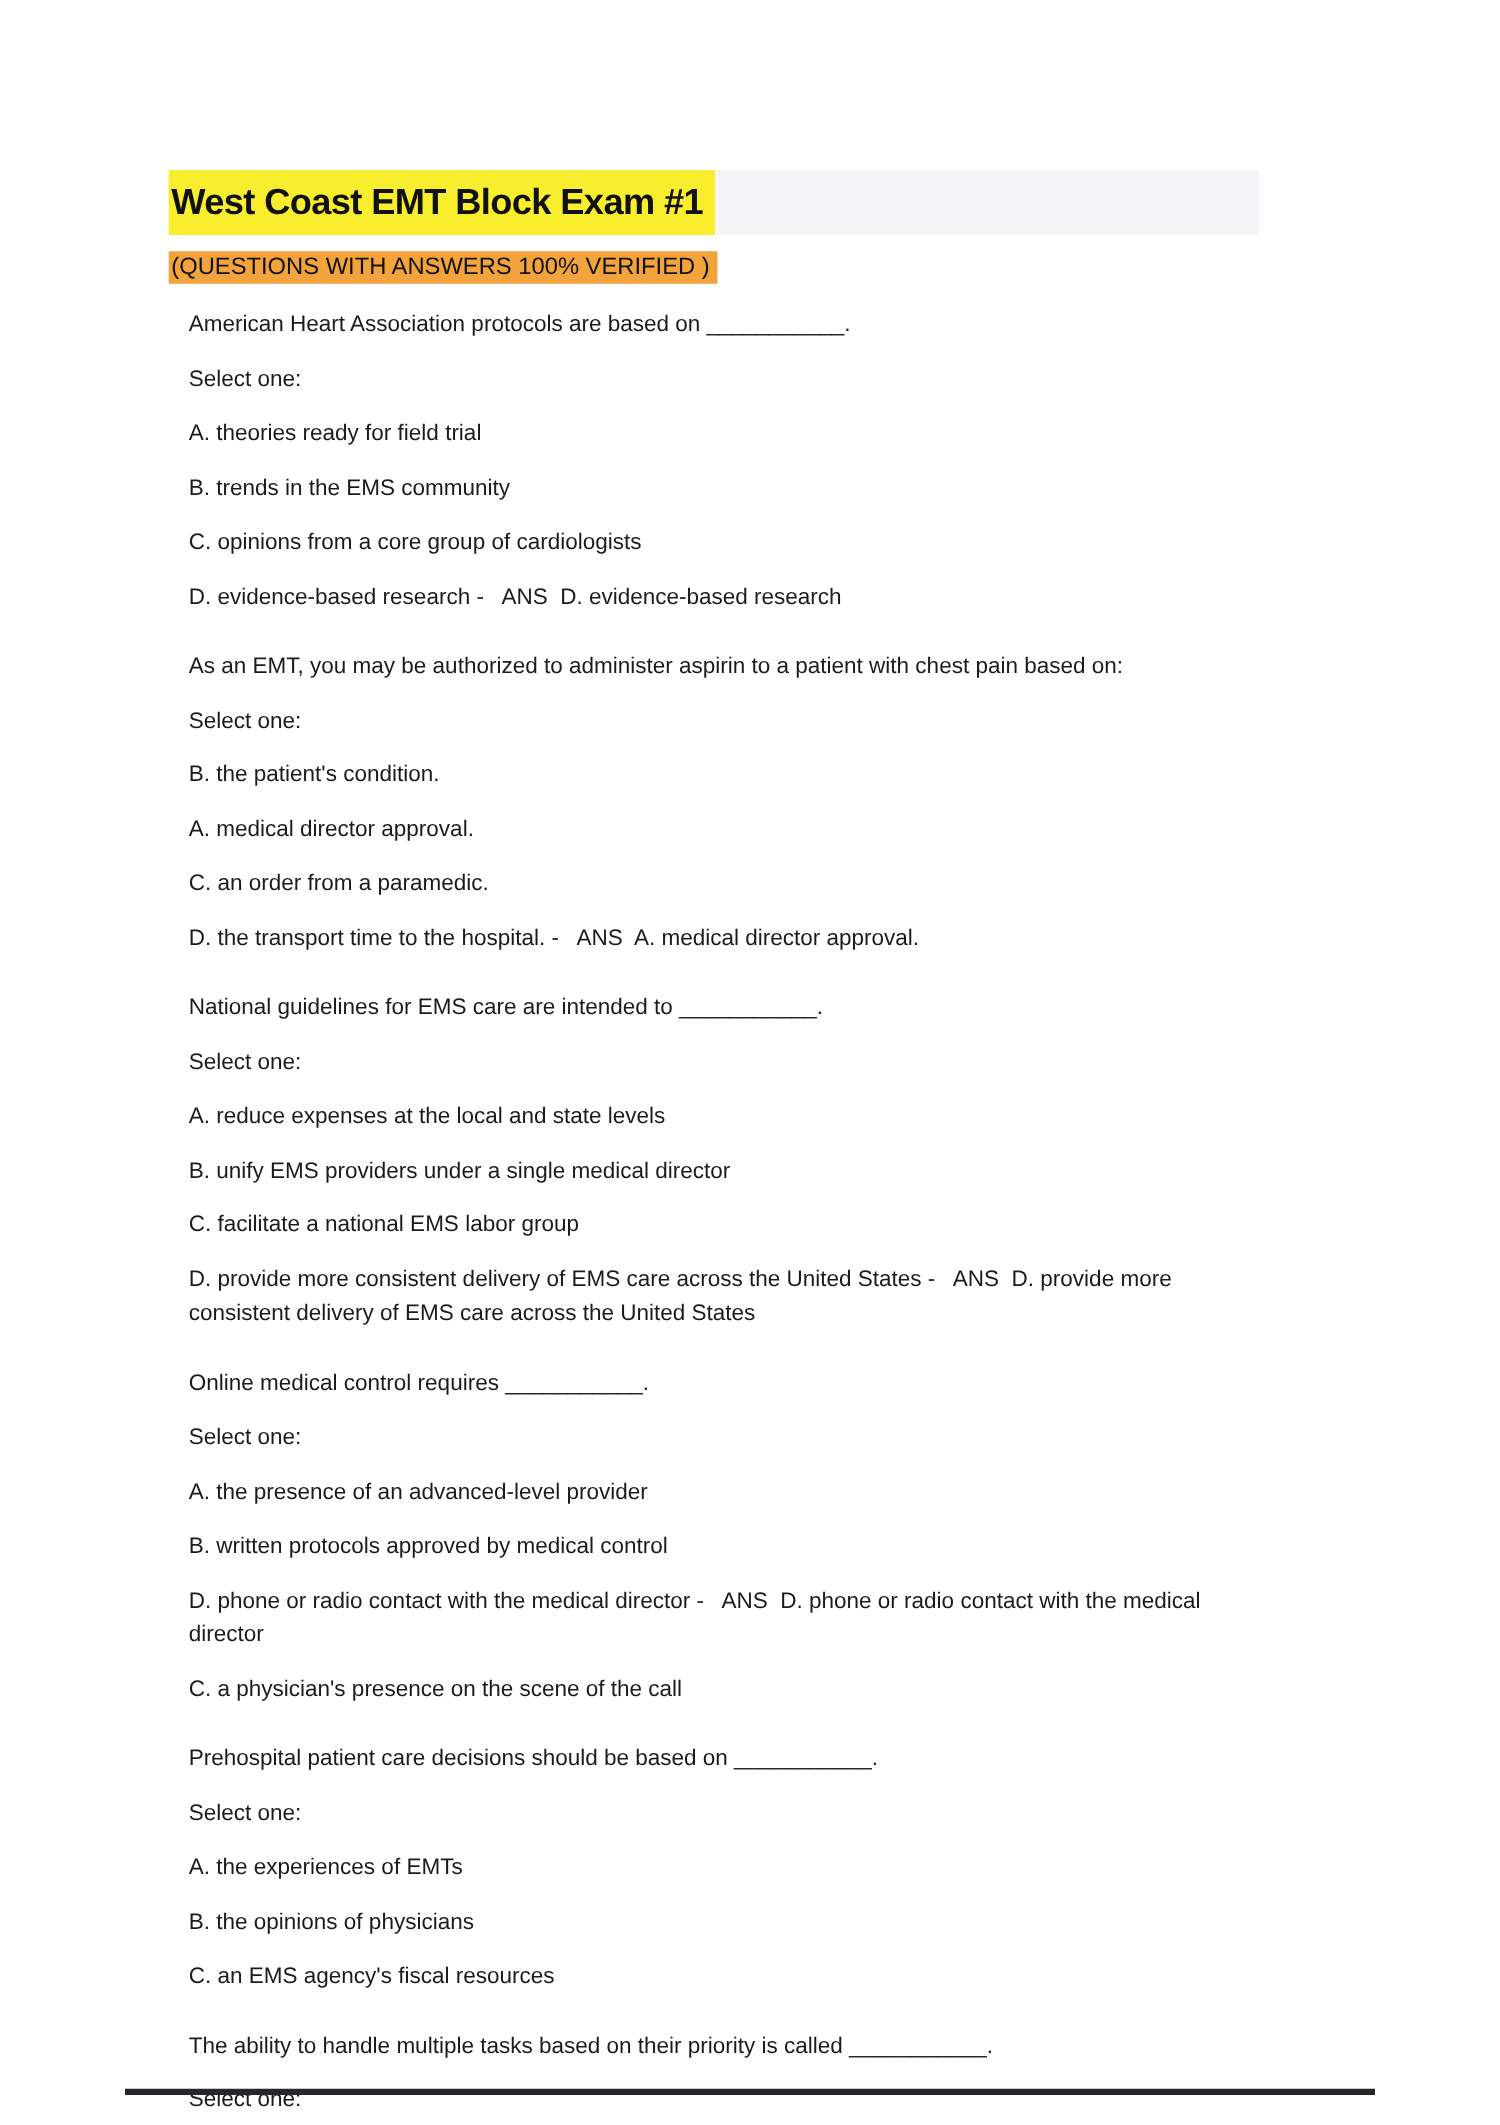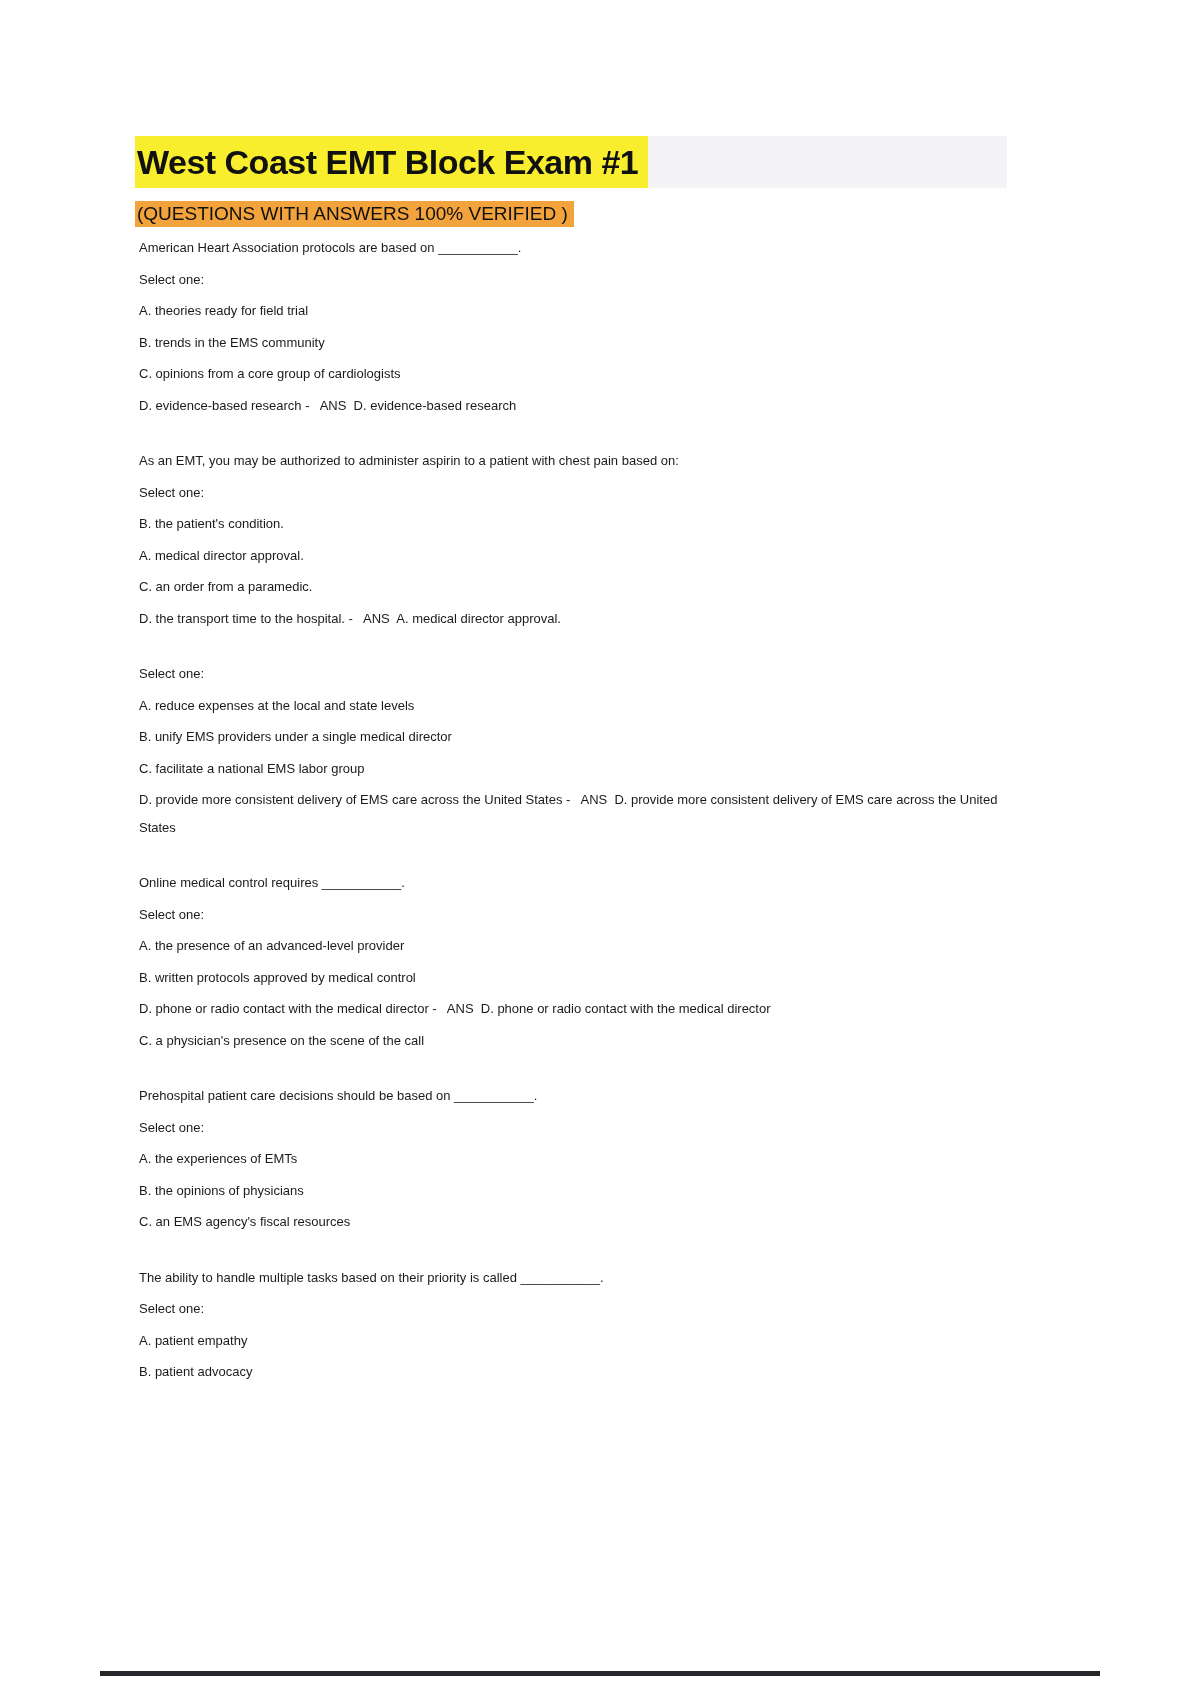--- a/index.html
+++ b/index.html
@@ -21,42 +21,42 @@
   }
   .title-row {
     background: #f4f4f6;
     margin: 0 0 13px 0;
     line-height: 0;
   }
   .title-highlight {
     display: inline-block;
     background: var(--hl-yellow, #f9ee2e);
     color: #111111;
-    font-size: 34px;
+    font-size: 29px;
     font-weight: bold;
     line-height: 52px;
     padding: 0 10px 0 2px;
     letter-spacing: -0.5px;
     white-space: nowrap;
   }
   .subtitle {
     display: inline-block;
     background: var(--hl-orange, #f2a33c);
     color: #111111;
     font-size: 19px;
     line-height: 25px;
     padding: 0 6px 1px 2px;
     margin: 0 0 3px 0;
     text-align: right;
   }
   .questions { margin-top: 2px; }
   .question { margin: 0 0 28px 0; }
   .line {
-    margin: 4px;
-    font-size: 13px;
+    margin: 16px;
+    font-size: 18px;
     line-height: 27.5px;
     white-space: pre-wrap;
     color: #1b1b1b;
   }
   .footer-bar {
     position: absolute;
     left: 100px;
     width: 1000px;
     bottom: 24px;
     height: 5px;
@@ -93,20 +93,21 @@
     <p class="line">Select one:</p>
     <div>
           <p class="line">B. the patient's condition.</p>
           <p class="line">A. medical director approval.</p>
           <p class="line">C. an order from a paramedic.</p>
           <p class="line">D. the transport time to the hospital. -   ANS  A. medical director approval.</p>
         </div>
   </div>
 
   <div class="question">
+    <p class="line">National guidelines for EMS care are intended to ___________.</p>
     <p class="line">Select one:</p>
     <div>
           <p class="line">A. reduce expenses at the local and state levels</p>
           <p class="line">B. unify EMS providers under a single medical director</p>
           <p class="line">C. facilitate a national EMS labor group</p>
           <p class="line">D. provide more consistent delivery of EMS care across the United States -   ANS  D. provide more consistent delivery of EMS care across the United States</p>
         </div>
   </div>
 
   <div class="question">

